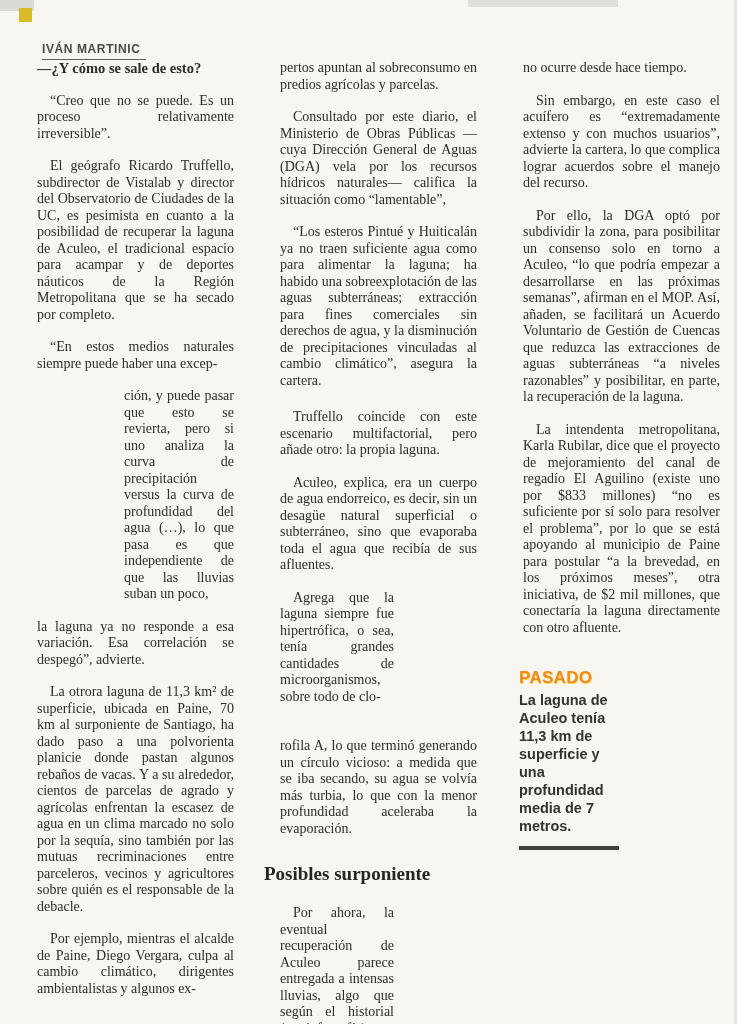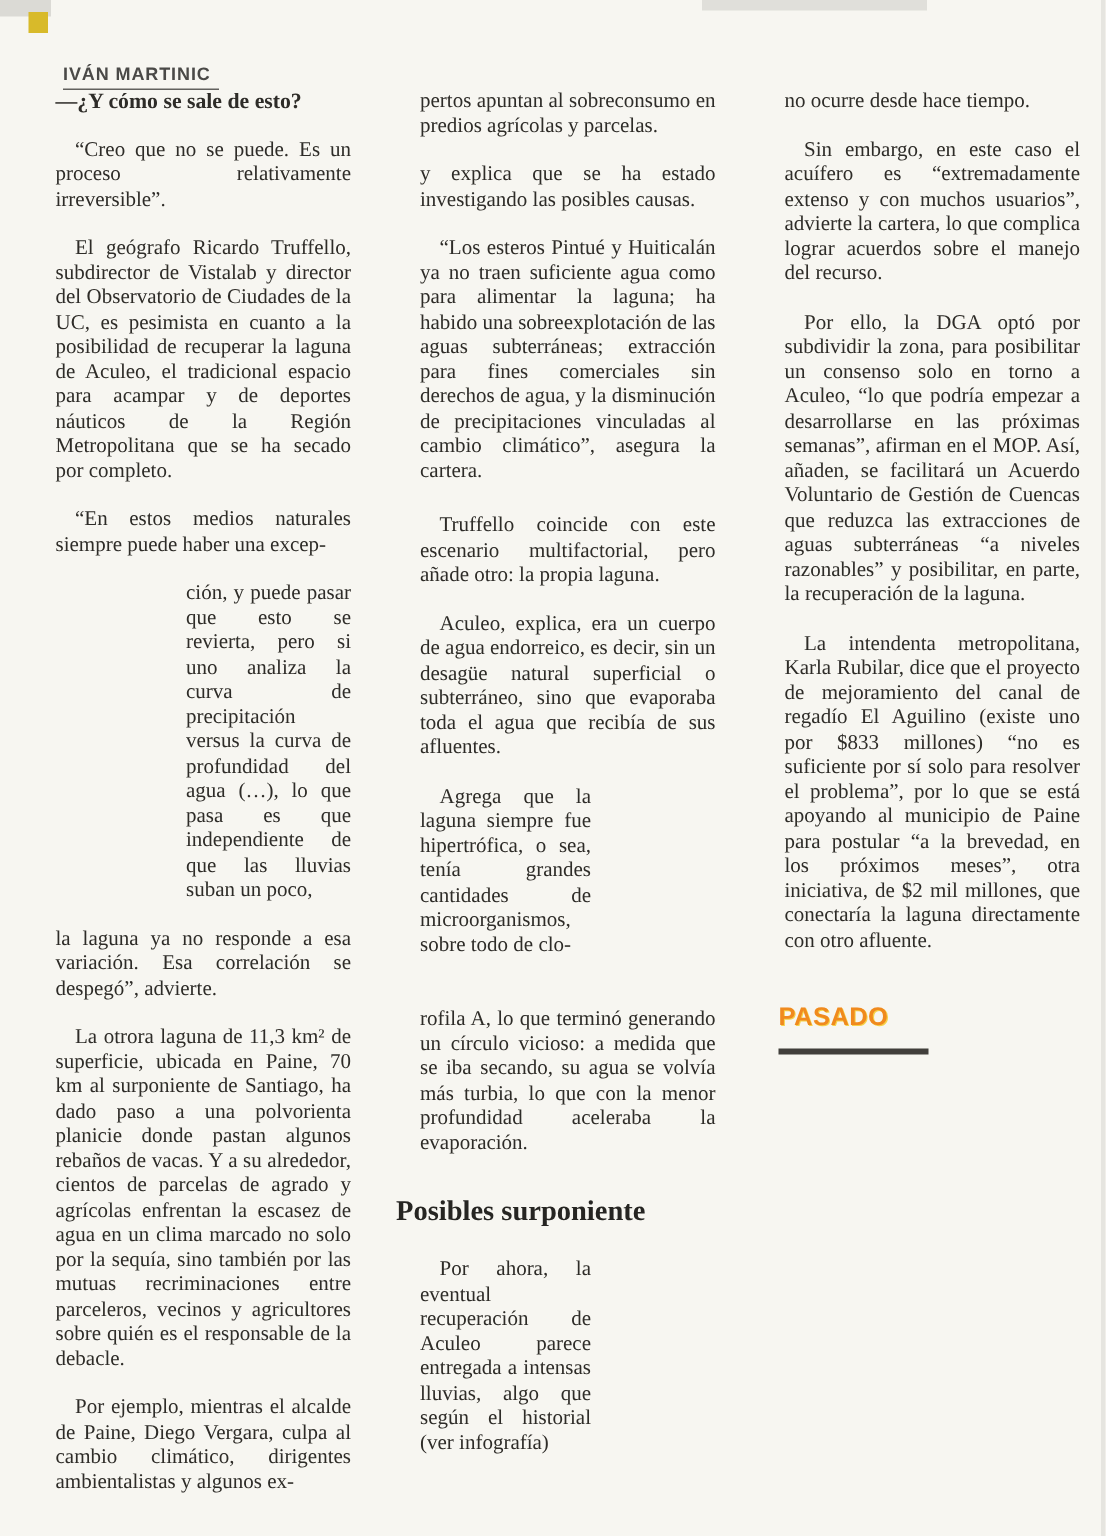--- a/index.html
+++ b/index.html
@@ -86,36 +86,37 @@
       <p class="p">El geógrafo Ricardo Truffello, subdirector de Vistalab y director del Observatorio de Ciudades de la UC, es pesimista en cuanto a la posibilidad de recuperar la laguna de Aculeo, el tradicional espacio para acampar y de deportes náuticos de la Región Metropolitana que se ha secado por completo.</p>
       <p class="p">“En estos medios naturales siempre puede haber una excep-</p>
       <p class="p noindent narrow-right">ción, y puede pasar que esto se revierta, pero si uno analiza la curva de precipitación versus la curva de profundidad del agua (…), lo que pasa es que independiente de que las lluvias suban un poco,</p>
       <p class="p noindent">la laguna ya no responde a esa variación. Esa correlación se despegó”, advierte.</p>
       <p class="p">La otrora laguna de 11,3 km² de superficie, ubicada en Paine, 70 km al surponiente de Santiago, ha dado paso a una polvorienta planicie donde pastan algunos rebaños de vacas. Y a su alrededor, cientos de parcelas de agrado y agrícolas enfrentan la escasez de agua en un clima marcado no solo por la sequía, sino también por las mutuas recriminaciones entre parceleros, vecinos y agricultores sobre quién es el responsable de la debacle.</p>
       <p class="p">Por ejemplo, mientras el alcalde de Paine, Diego Vergara, culpa al cambio climático, dirigentes ambientalistas y algunos ex-</p>
     </div>
 
     <div class="col">
       <p class="p noindent">pertos apuntan al sobreconsumo en predios agrícolas y parcelas.</p>
-      <p class="p noindent gap-sm">y explica que se ha estado investigando las posibles causas.</p>
+      <p class="p">Consultado por este diario, el Ministerio de Obras Públicas —cuya Dirección General de Aguas (DGA) vela por los recursos hídricos naturales— califica la situación como “lamentable”,</p>
       <p class="p">“Los esteros Pintué y Huiticalán ya no traen suficiente agua como para alimentar la laguna; ha habido una sobreexplotación de las aguas subterráneas; extracción para fines comerciales sin derechos de agua, y la disminución de precipitaciones vinculadas al cambio climático”, asegura la cartera.</p>
       <p class="p gap-md">Truffello coincide con este escenario multifactorial, pero añade otro: la propia laguna.</p>
       <p class="p">Aculeo, explica, era un cuerpo de agua endorreico, es decir, sin un desagüe natural superficial o subterráneo, sino que evaporaba toda el agua que recibía de sus afluentes.</p>
       <p class="p narrow-left">Agrega que la laguna siempre fue hipertrófica, o sea, tenía grandes cantidades de microorganismos, sobre todo de clo-</p>
       <p class="p noindent gap-lg">rofila A, lo que terminó generando un círculo vicioso: a medida que se iba secando, su agua se volvía más turbia, lo que con la menor profundidad aceleraba la evaporación.</p>
       <h2 class="subhead">Posibles surponiente</h2>
       <p class="p narrow-left">Por ahora, la eventual recuperación de Aculeo parece entregada a intensas lluvias, algo que según el historial (ver infografía)</p>
     </div>
 
     <div class="col">
       <p class="p noindent">no ocurre desde hace tiempo.</p>
       <p class="p">Sin embargo, en este caso el acuífero es “extremadamente extenso y con muchos usuarios”, advierte la cartera, lo que complica lograr acuerdos sobre el manejo del recurso.</p>
       <p class="p">Por ello, la DGA optó por subdividir la zona, para posibilitar un consenso solo en torno a Aculeo, “lo que podría empezar a desarrollarse en las próximas semanas”, afirman en el MOP. Así, añaden, se facilitará un Acuerdo Voluntario de Gestión de Cuencas que reduzca las extracciones de aguas subterráneas “a niveles razonables” y posibilitar, en parte, la recuperación de la laguna.</p>
       <p class="p">La intendenta metropolitana, Karla Rubilar, dice que el proyecto de mejoramiento del canal de regadío El Aguilino (existe uno por $833 millones) “no es suficiente por sí solo para resolver el problema”, por lo que se está apoyando al municipio de Paine para postular “a la brevedad, en los próximos meses”, otra iniciativa, de $2 mil millones, que conectaría la laguna directamente con otro afluente.</p>
 
       <div class="pasado">
         <p class="pasado-label">PASADO</p>
+        <p class="pasado-text">La laguna de Aculeo tenía 11,3 km de superficie y una profundidad media de 7 metros.</p>
         <div class="pasado-rule"></div>
       </div>
     </div>
 
   </div>
 </div>
 
 </body></html>

